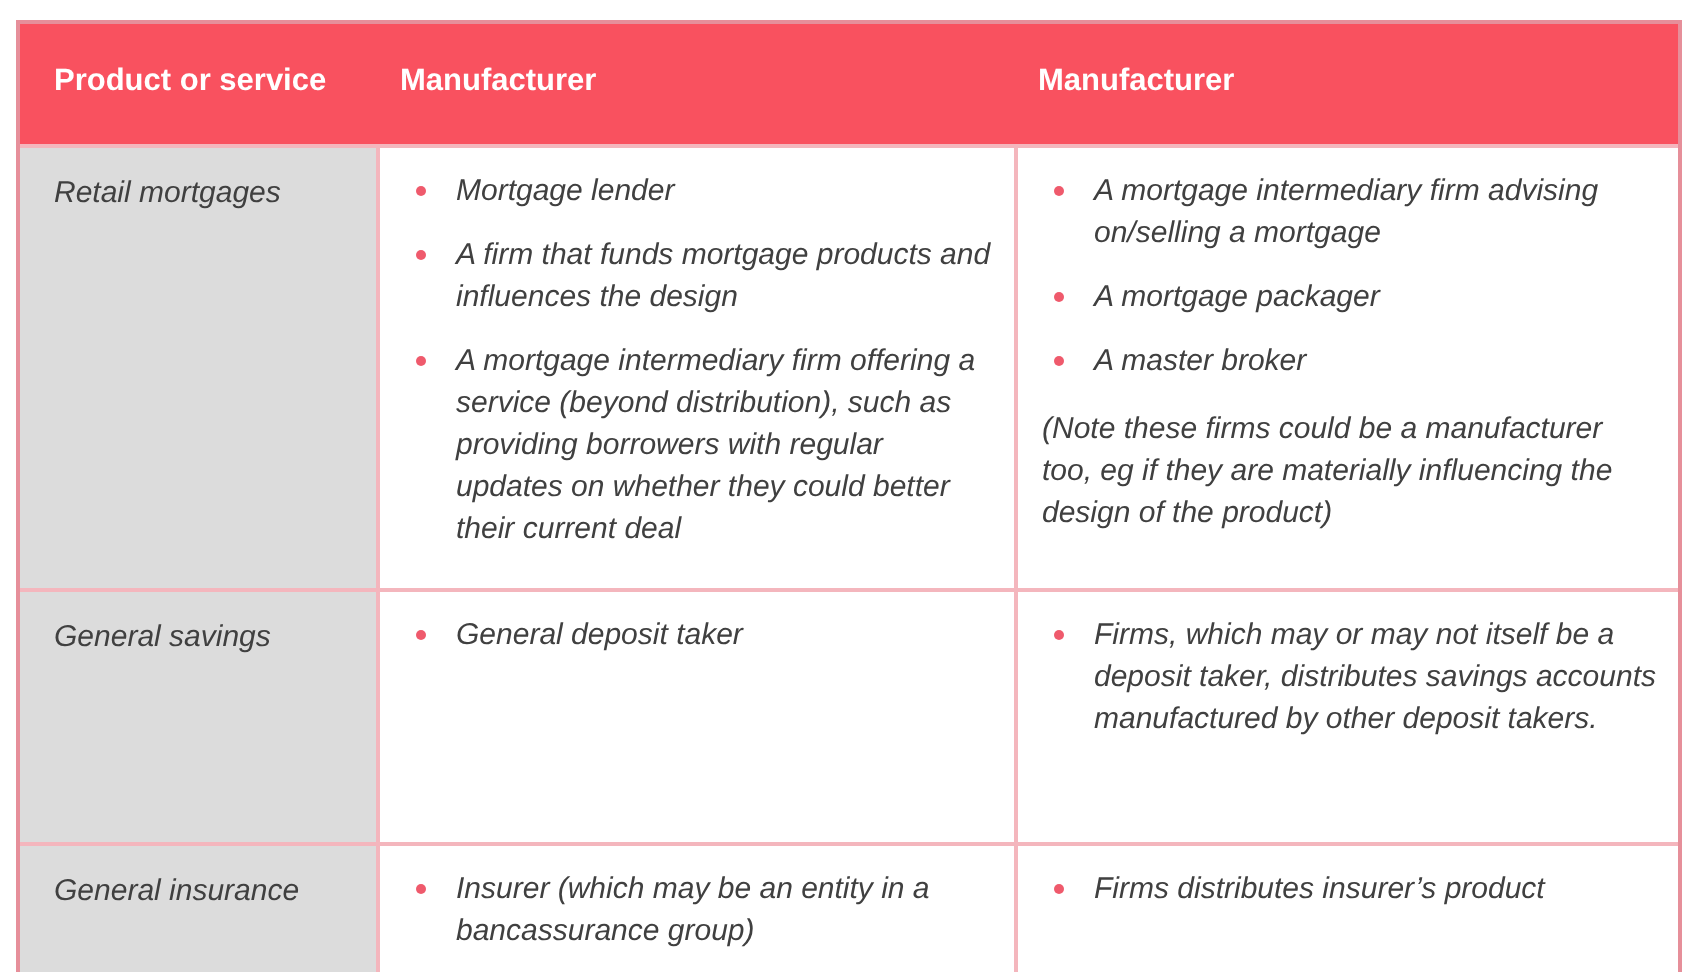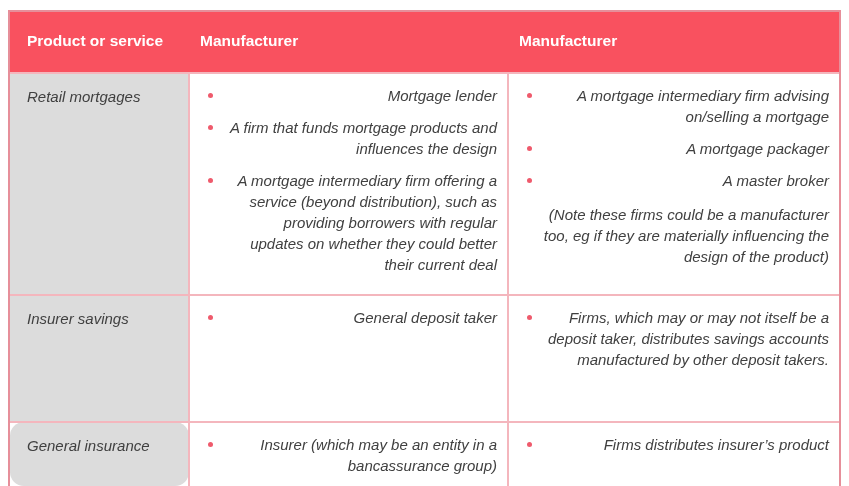--- a/index.html
+++ b/index.html
@@ -46,29 +46,29 @@
   thead th.first { padding-left: 17px; }
 
   tbody td {
     vertical-align: top;
     border-top: 2px solid #f4b6bd;
     padding: 11px 10px 10px 12px;
     box-sizing: border-box;
     background: #ffffff;
     font-style: italic;
   }
-  tbody td + td { border-left: 2px solid #f4b6bd; text-align: right; }
+  tbody td + td { border-left: 2px solid #f4b6bd; }
   tbody td.product-cell {
     background: #dcdcdc;
     padding-left: 17px;
     padding-top: 12px;
   }
   tr.row-1 td { height: 222px; }
   tr.row-2 td { height: 127px; }
-  tr.row-3 td { height: 62px; border-radius: 14px; }
+  tr.row-3 td { height: 62px; }
 
   ul.bullets {
     list-style: none;
     margin: 0;
     padding: 0;
   }
   ul.bullets li {
     position: relative;
     padding-left: 26px;
     margin: 0 0 11px 0;
@@ -120,21 +120,21 @@
             <ul class="bullets">
               <li><span class="dot"></span><span>A mortgage intermediary firm advising on/selling a mortgage</span></li>
               <li><span class="dot"></span><span>A mortgage packager</span></li>
               <li><span class="dot"></span><span>A master broker</span></li>
             </ul>
             <p class="note">(Note these firms could be a manufacturer too, eg if they are materially influencing the design of the product)</p>
           </td>
         </tr>
 
         <tr class="row-2">
-          <td class="product-cell">Insurer savings</td>
+          <td class="product-cell">General savings</td>
           <td>
             <ul class="bullets">
               <li><span class="dot"></span><span>General deposit taker</span></li>
             </ul>
           </td>
           <td>
             <ul class="bullets">
               <li><span class="dot"></span><span>Firms, which may or may not itself be a deposit taker, distributes savings accounts manufactured by other deposit takers.</span></li>
             </ul>
           </td>

